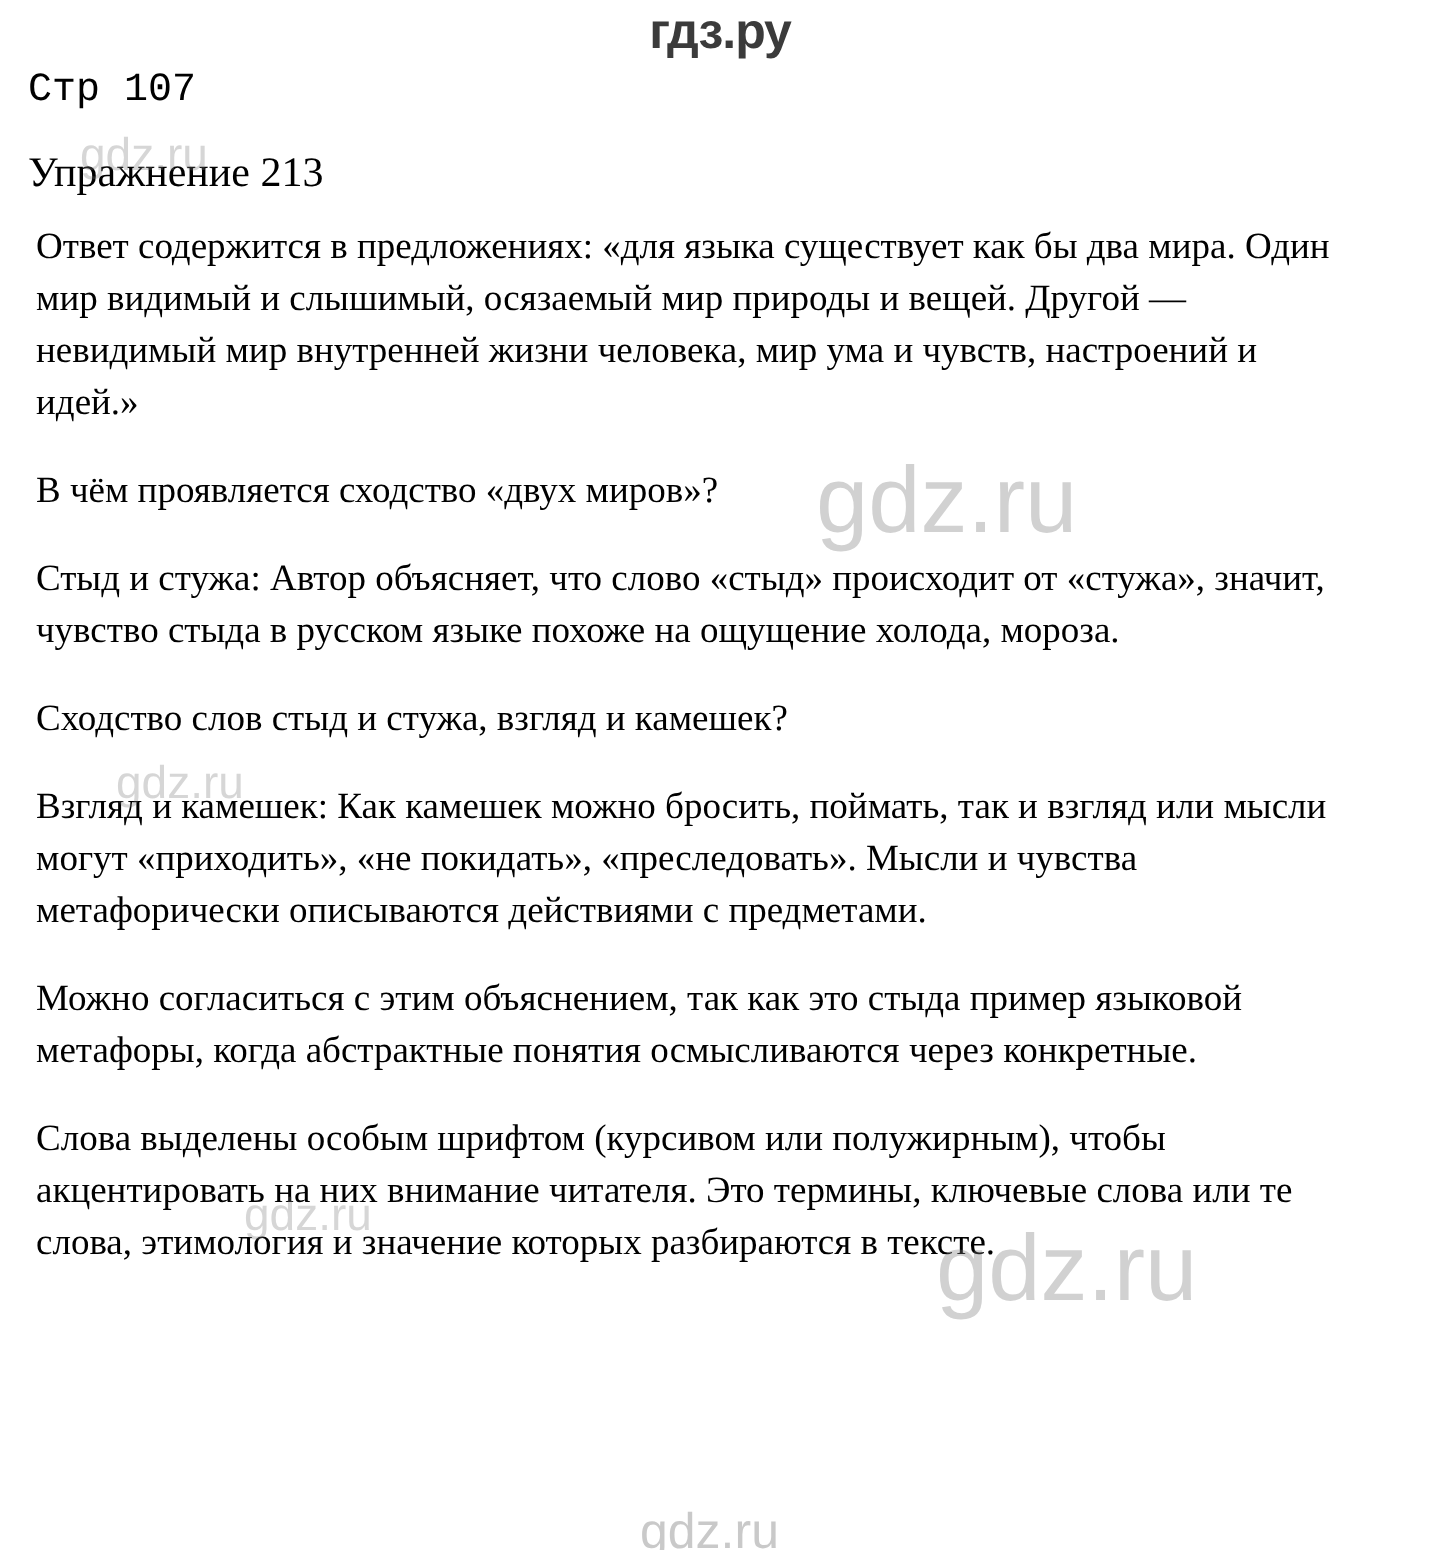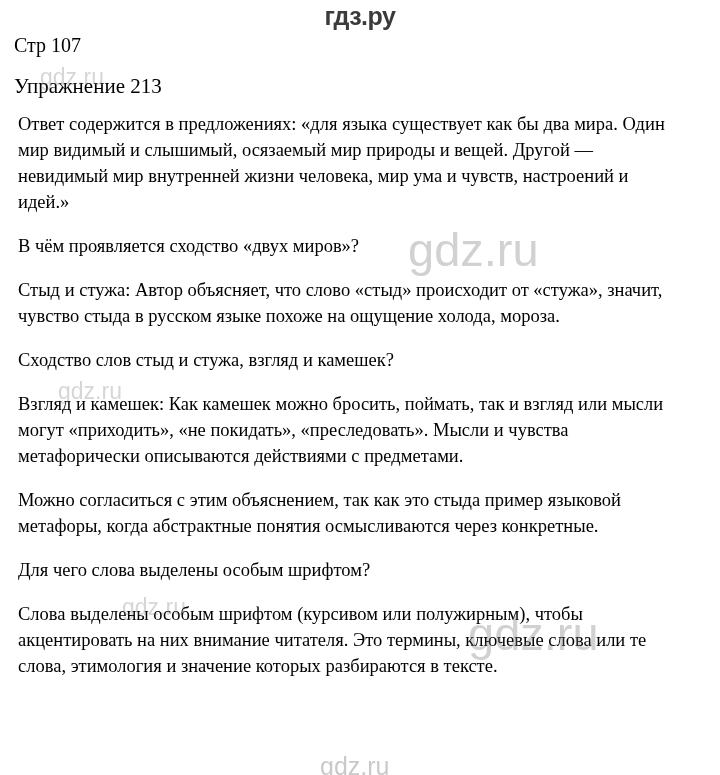--- a/index.html
+++ b/index.html
@@ -32,21 +32,21 @@
     font-weight: bold;
     font-size: 25px;
     color: #3b3b3b;
     letter-spacing: -0.5px;
   }
   .page-label {
     position: absolute;
     top: 34px;
     left: 14px;
     font-size: 20px;
-    font-family: Liberation Serif, serif;
+    font-family: Liberation Mono, monospace;
   }
   .exercise-title {
     position: absolute;
     top: 74px;
     left: 14px;
     font-size: 21px;
     font-family: "Liberation Serif", serif;
   }
   .content {
     position: absolute;
@@ -94,21 +94,20 @@
 
   <div class="exercise-title">Упражнение 213</div>
 
   <div class="content">
     <p class="gap">Ответ содержится в предложениях: «для языка существует как бы два мира. Один мир видимый и слышимый, осязаемый мир природы и вещей. Другой — невидимый мир внутренней жизни человека, мир ума и чувств, настроений и идей.»</p>
     <p class="gap">В чём проявляется сходство «двух миров»?</p>
     <p class="gap">Стыд и стужа: Автор объясняет, что слово «стыд» происходит от «стужа», значит, чувство стыда в русском языке похоже на ощущение холода, мороза.</p>
     <p class="gap">Сходство слов стыд и стужа, взгляд и камешек?</p>
     <p class="gap">Взгляд и камешек: Как камешек можно бросить, поймать, так и взгляд или мысли могут «приходить», «не покидать», «преследовать». Мысли и чувства метафорически описываются действиями с предметами.</p>
     <p class="gap">Можно согласиться с этим объяснением, так как это стыда пример языковой метафоры, когда абстрактные понятия осмысливаются через конкретные.</p>
-    <p class="gap">Для чего слова выделены особым шрифтом?</p>
     <p class="tight">Слова выделены особым шрифтом (курсивом или полужирным), чтобы акцентировать на них внимание читателя. Это термины, ключевые слова или те слова, этимология и значение которых разбираются в тексте.</p>
   </div>
 
   <div class="wm wm-1">gdz.ru</div>
   <div class="wm wm-2">gdz.ru</div>
   <div class="wm wm-3">gdz.ru</div>
   <div class="wm wm-4">gdz.ru</div>
   <div class="wm wm-5">gdz.ru</div>
   <div class="wm wm-6">gdz.ru</div>
 

